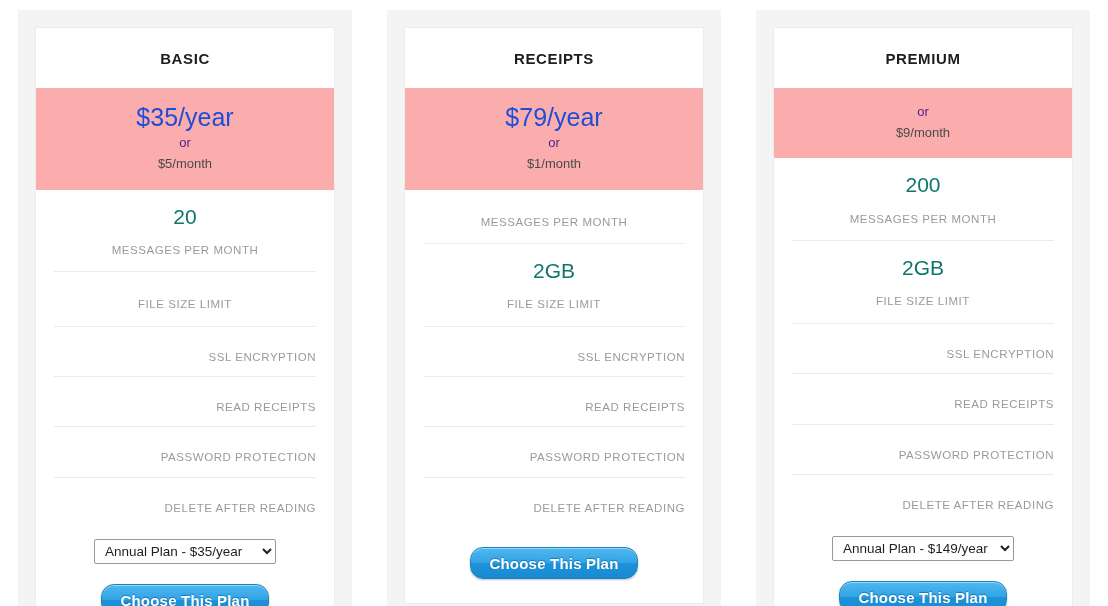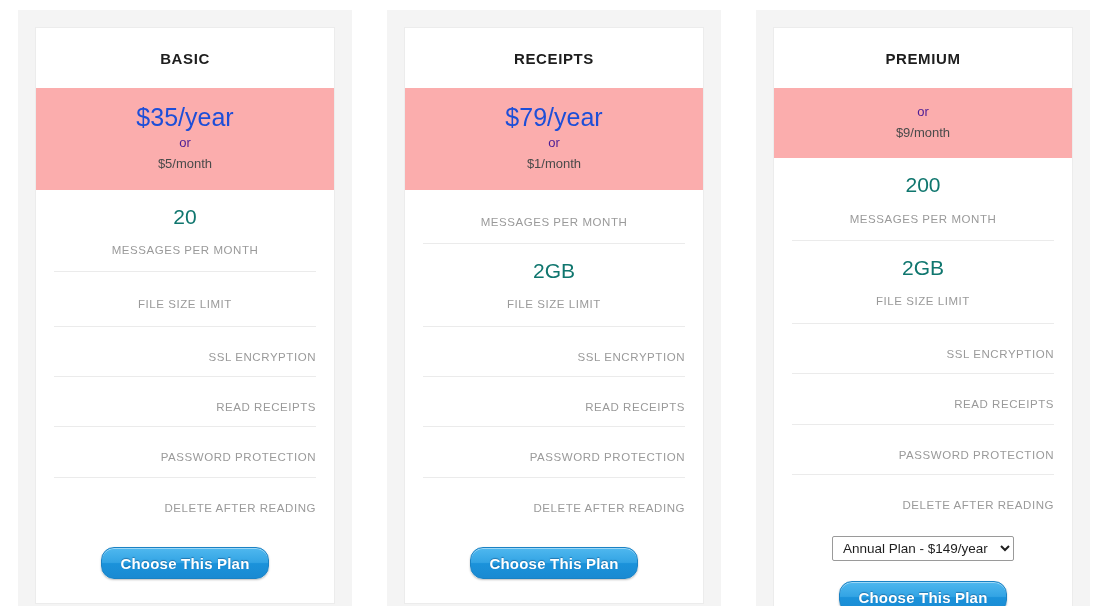--- a/index.html
+++ b/index.html
@@ -180,20 +180,25 @@
           <div class="feature-row simple">
             <div class="feature-label">READ RECEIPTS</div>
           </div>
           <div class="feature-row simple">
             <div class="feature-label">PASSWORD PROTECTION</div>
           </div>
           <div class="feature-row simple last">
             <div class="feature-label">DELETE AFTER READING</div>
           </div>
         </div>
+        <div class="select-wrap">
+          <select class="plan-select">
+            <option selected="">Annual Plan - $35/year</option>
+          </select>
+        </div>
         <div class="button-wrap">
           <button class="choose-btn">Choose This Plan</button>
         </div>
       </div>
     </div>
 
     <div class="panel">
       <div class="card">
         <div class="plan-title">RECEIPTS</div>
         <div class="price-band">

